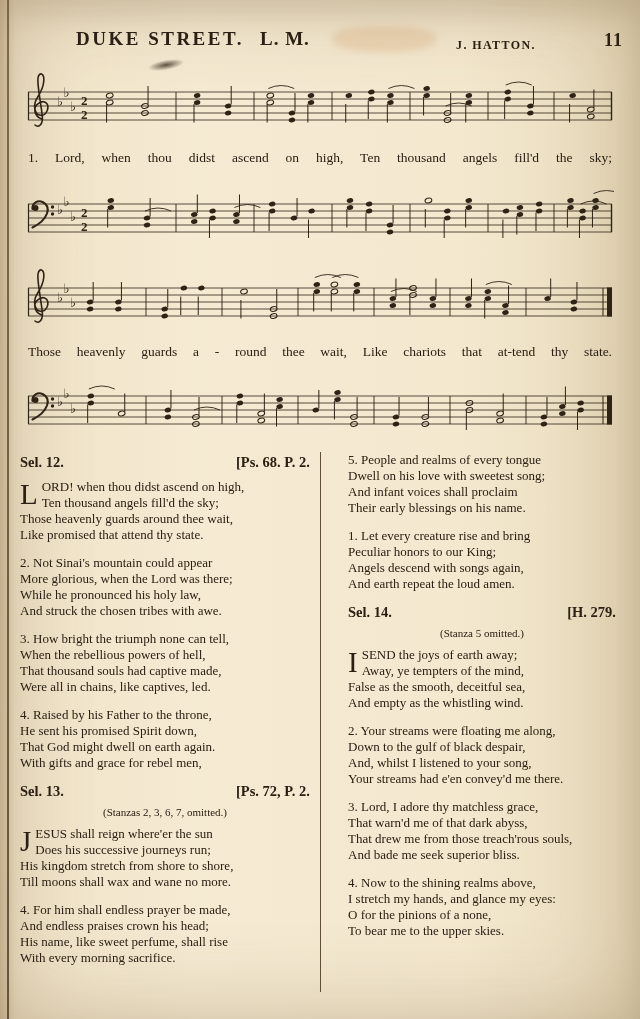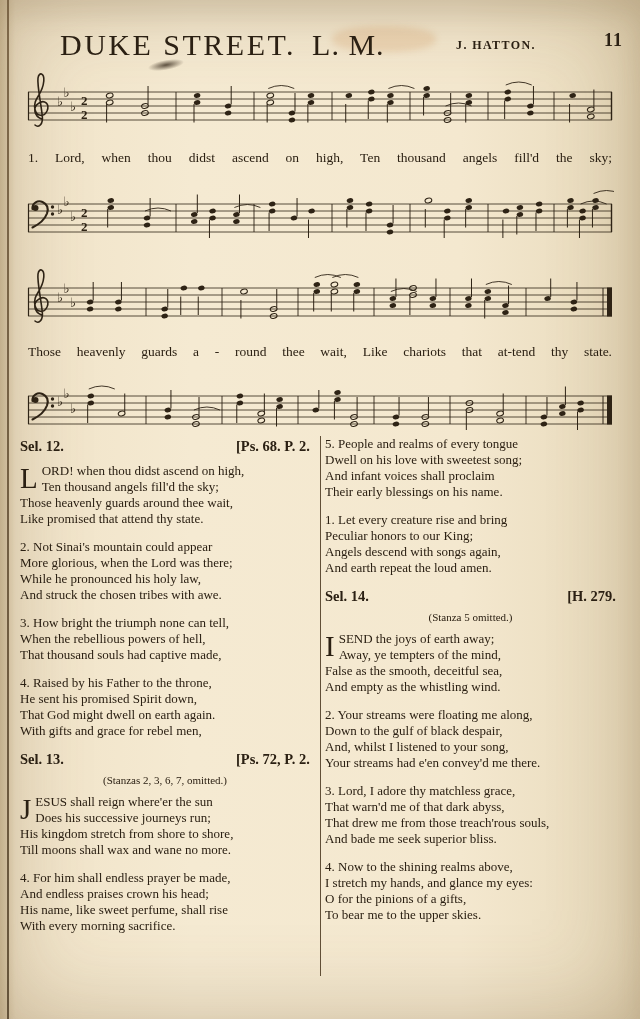--- a/index.html
+++ b/index.html
@@ -13,33 +13,33 @@
   }
   .gutter-line{ position:absolute; left:7px; top:0; width:2px; height:100%;
     background:linear-gradient(#6a5335,#4c3a22); opacity:.8; }
   .bleed{ position:absolute; left:332px; top:26px; width:104px; height:26px;
     background:rgba(193,112,40,.16); filter:blur(3px); border-radius:45%; }
   .smudge{ position:absolute; left:148px; top:60px; width:36px; height:10px;
     background:radial-gradient(ellipse at center, rgba(45,32,18,.75), rgba(45,32,18,0) 72%);
     transform:rotate(-10deg); }
 
   .header{ position:absolute; top:28px; left:0; width:100%; height:38px; }
-  .title{ position:absolute; left:60px; top:0; font-size:30px; font-weight:normal;
+  .title{ position:absolute; left:76px; top:0; font-size:19px; font-weight:bold;
     letter-spacing:2.5px; white-space:nowrap; }
   .meter{ margin-left:16px; letter-spacing:1px; }
   .composer{ position:absolute; left:456px; top:10px; font-size:12px; font-weight:bold; letter-spacing:1.4px; }
   .page-number{ position:absolute; right:17px; top:2px; font-size:18px; font-weight:bold; letter-spacing:1px; }
 
   .system{ position:absolute; left:26px; width:588px; height:84px; }
   .lyric{ position:absolute; left:28px; width:584px; height:18px; font-size:13.5px;
     color:#2b2013; text-align:justify; text-align-last:justify; white-space:nowrap; overflow:hidden; }
 
-  .text-section{ position:absolute; top:436px; left:14px; width:612px; display:flex; align-items:flex-start;justify-content:center; }
+  .text-section{ position:absolute; top:452px; left:14px; width:612px; display:flex; align-items:flex-start;justify-content:center; }
   .column{ flex:1 1 50%; padding:0 10px 0 6px; min-height:540px; }
-  .column + .column{ border-left:1.4px solid rgba(70,52,28,.85); padding-left:4px; }
+  .column + .column{ border-left:1.4px solid rgba(70,52,28,.85); padding-left:27px; }
 
   .heading-row{ display:flex; justify-content:space-between; font-size:14.5px; font-weight:bold; margin:2px 0 8px; }
   .stanza{ margin-bottom:12px; font-size:13px; line-height:16px; }
   .stanza.has-dropcap{ overflow:hidden; }
   .vline{ white-space:nowrap; }
   .dropcap{ float:left; font-size:29px; line-height:27px; padding:2px 4px 0 0; }
   .stanza-note{ text-align:center; font-size:11px; margin:-2px 0 8px; }
 </style>
 </head>
 <body>
@@ -383,20 +383,21 @@
         <div class="stanza">
           <div class="vline">2. Not Sinai's mountain could appear</div>
           <div class="vline">More glorious, when the Lord was there;</div>
           <div class="vline">While he pronounced his holy law,</div>
           <div class="vline">And struck the chosen tribes with awe.</div>
         </div>
         <div class="stanza">
           <div class="vline">3. How bright the triumph none can tell,</div>
           <div class="vline">When the rebellious powers of hell,</div>
           <div class="vline">That thousand souls had captive made,</div>
+          <div class="vline">Were all in chains, like captives, led.</div>
         </div>
         <div class="stanza">
           <div class="vline">4. Raised by his Father to the throne,</div>
           <div class="vline">He sent his promised Spirit down,</div>
           <div class="vline">That God might dwell on earth again.</div>
           <div class="vline">With gifts and grace for rebel men,</div>
         </div>
         <div class="heading-row">
           <span class="heading-left">Sel. 13.</span>
           <span class="heading-right">[Ps. 72, P. 2.</span>
@@ -449,18 +450,18 @@
         </div>
         <div class="stanza">
           <div class="vline">3. Lord, I adore thy matchless grace,</div>
           <div class="vline">That warn'd me of that dark abyss,</div>
           <div class="vline">That drew me from those treach'rous souls,</div>
           <div class="vline">And bade me seek superior bliss.</div>
         </div>
         <div class="stanza">
           <div class="vline">4. Now to the shining realms above,</div>
           <div class="vline">I stretch my hands, and glance my eyes:</div>
-          <div class="vline">O for the pinions of a gifts,</div>
+          <div class="vline">O for the pinions of a none,</div>
           <div class="vline">To bear me to the upper skies.</div>
         </div>
       </div>
   </main>
 </div>
 
 </body></html>

